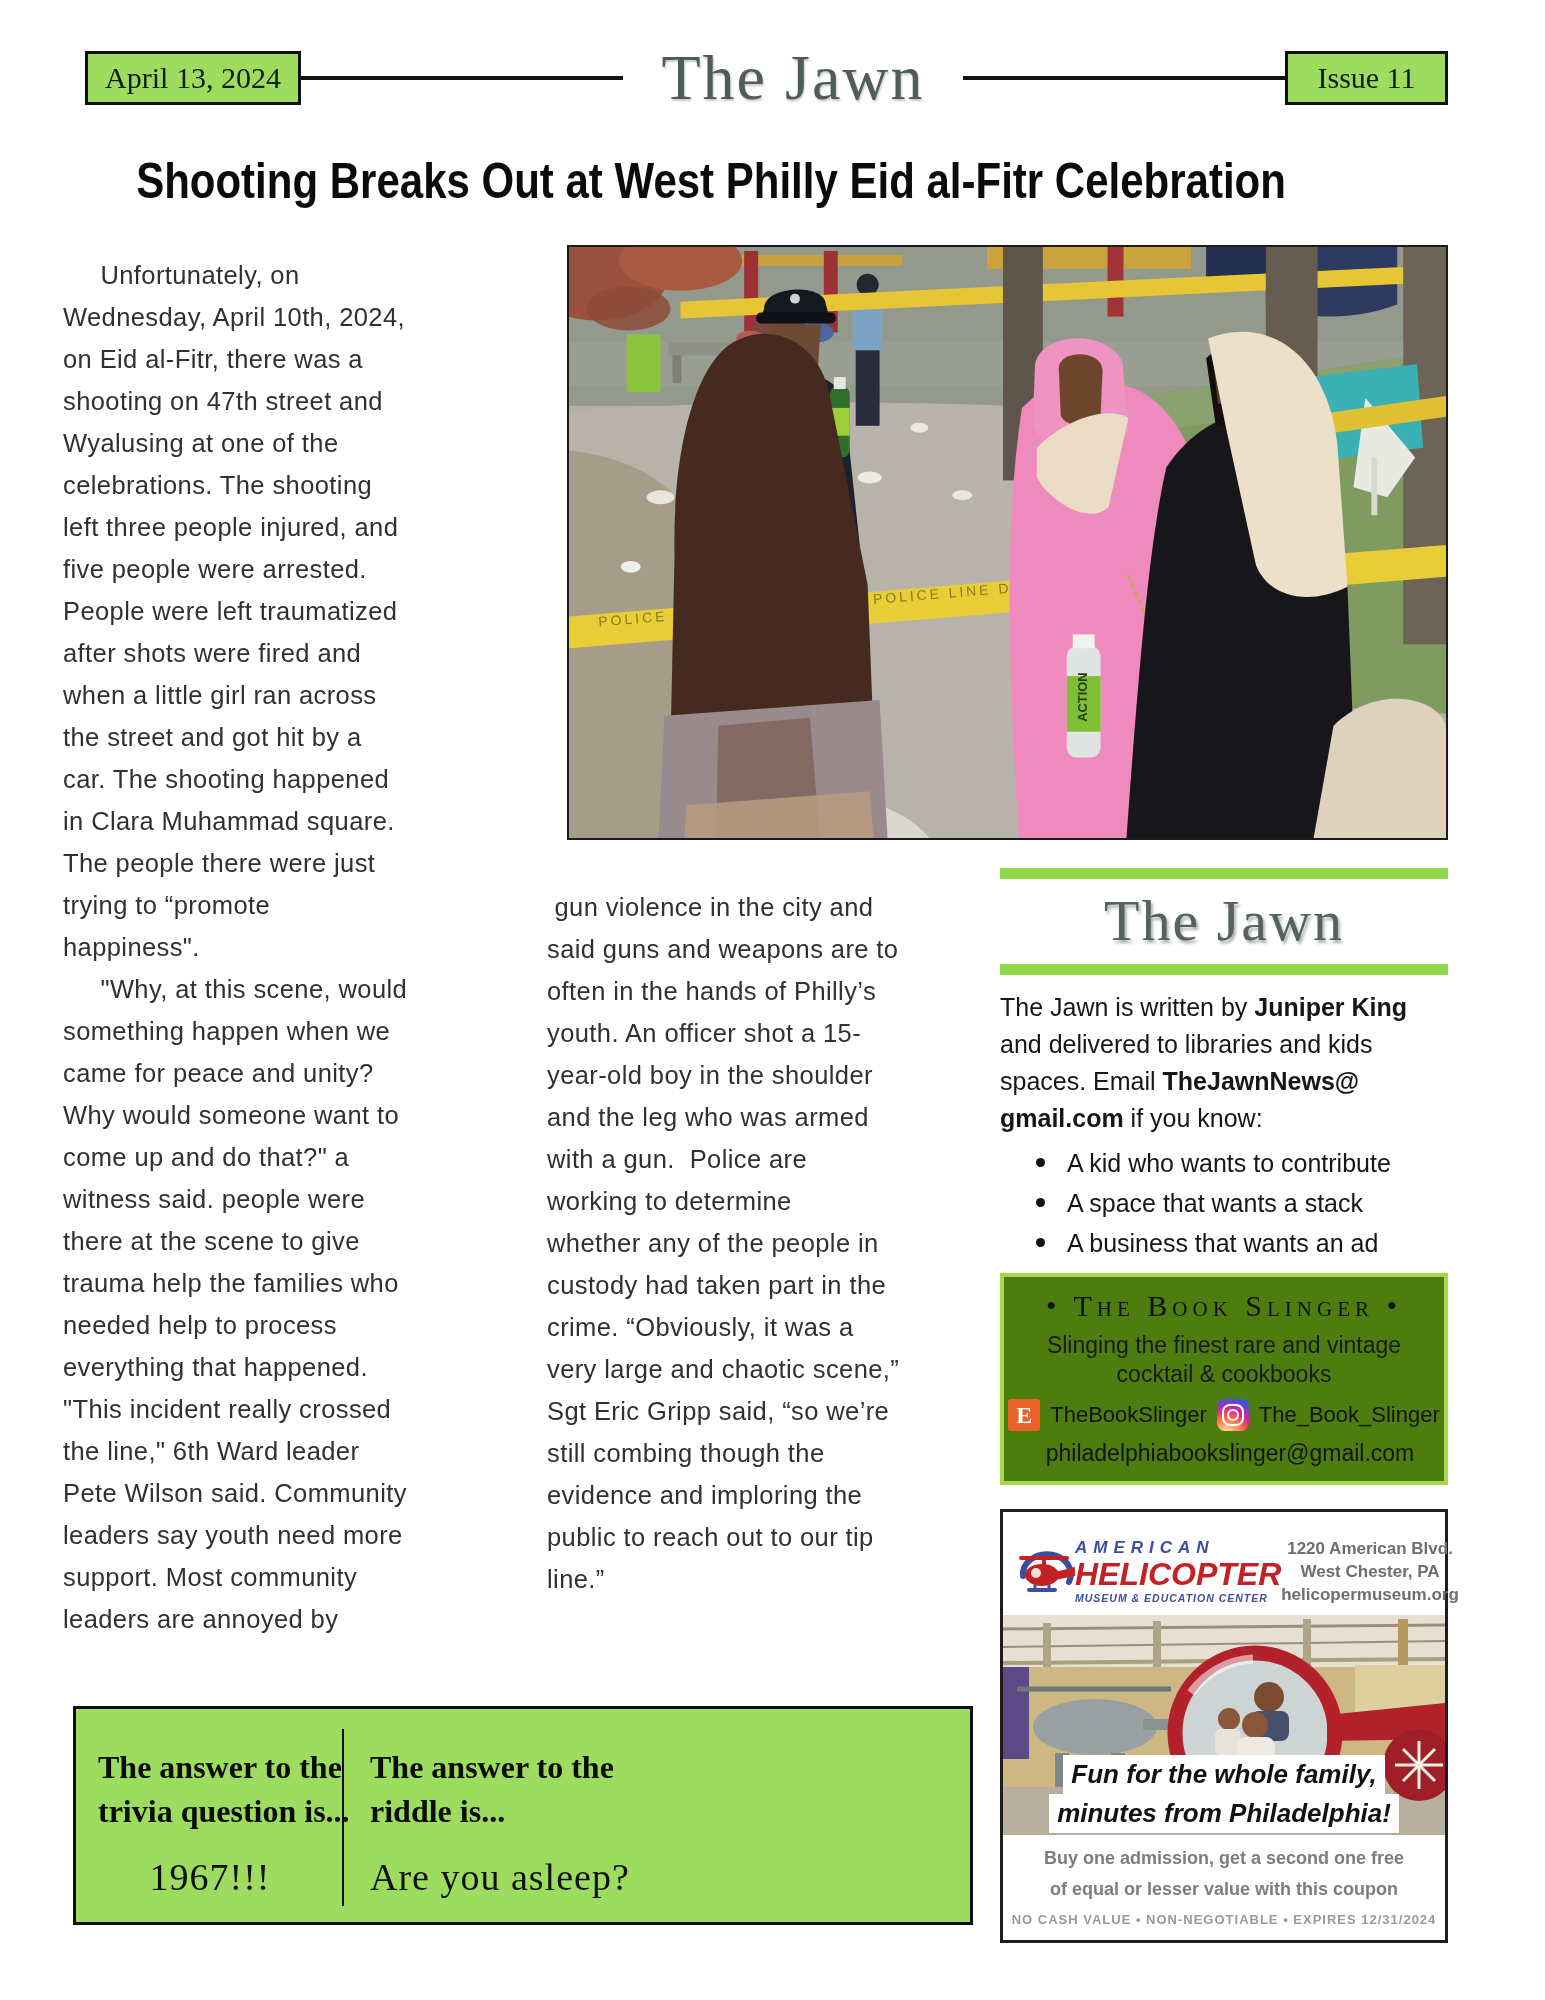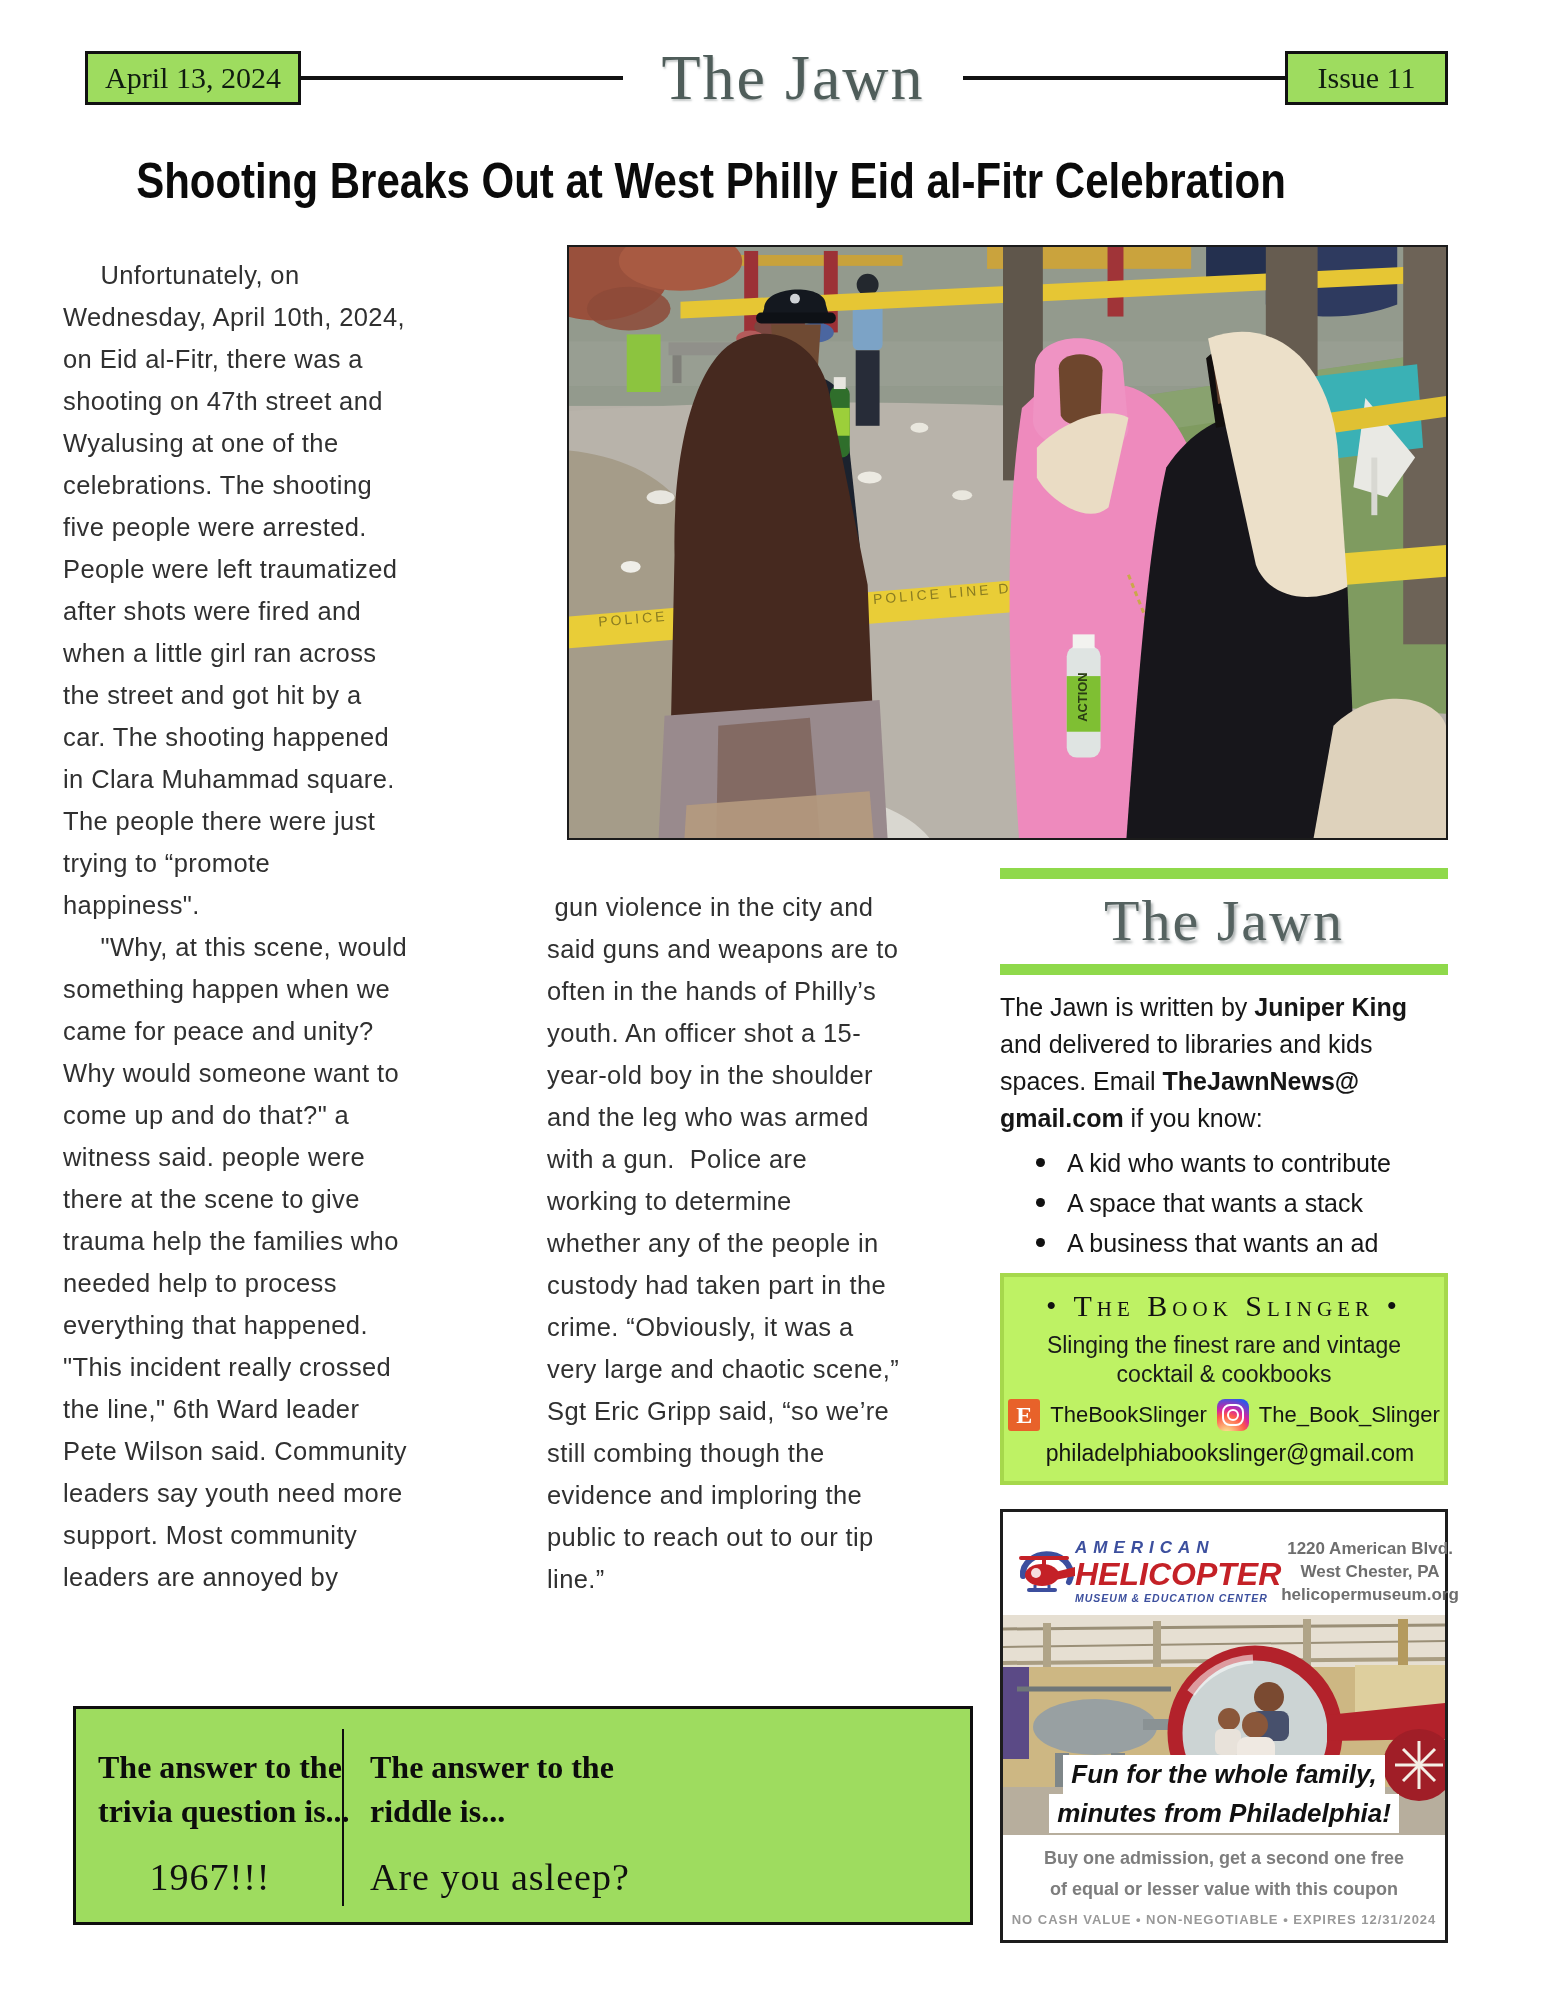--- a/index.html
+++ b/index.html
@@ -48,21 +48,21 @@
   .about .line { white-space:pre; }
   .about .b { font-weight:700; }
   .bullets { margin-top:6px; }
   .bullet-row { display:flex; align-items:flex-start; font-size:25px; line-height:40px;
                 color:#161616; padding-left:36px; }
   .dot { width:9px; height:9px; border-radius:50%; background:#111; margin:15px 22px 0 0;
          flex:none; }
 
   
   .bookslinger { position:absolute; left:1000px; top:1273px; width:448px; height:212px;
-                 border:4px solid #a6d84c; background:#bef264; text-align:center;
+                 border:4px solid #a6d84c; background:#4d7c0f; text-align:center;
                  padding-top:12px; }
   .bs-title { font-family:"Liberation Serif", serif; font-variant:small-caps;
               font-size:30px; letter-spacing:5px; color:#111; }
   .bs-tagline { font-size:23px; line-height:29px; color:#1a1a1a; margin-top:8px; }
   .bs-social { display:flex; align-items:center; justify-content:center; gap:10px;
                margin-top:10px; font-size:22px; color:#141414; }
   .etsy-icon { width:32px; height:32px; background:#e8622a; border-radius:3px; color:#fff;
                font-family:"Liberation Serif", serif; font-size:24px; font-weight:700;
                display:flex; align-items:center; justify-content:center; flex:none; }
   .ig-icon { width:32px; height:32px; border-radius:8px; position:relative; flex:none;
@@ -125,20 +125,21 @@
 <h1 class="headline">Shooting Breaks Out at West Philly Eid al-Fitr Celebration</h1>
 
 <div id="col1" class="col">
   <div>
       <div class="line">     Unfortunately, on</div>
       <div class="line">Wednesday, April 10th, 2024,</div>
       <div class="line">on Eid al-Fitr, there was a</div>
       <div class="line">shooting on 47th street and</div>
       <div class="line">Wyalusing at one of the</div>
       <div class="line">celebrations. The shooting</div>
+      <div class="line">left three people injured, and</div>
       <div class="line">five people were arrested.</div>
       <div class="line">People were left traumatized</div>
       <div class="line">after shots were fired and</div>
       <div class="line">when a little girl ran across</div>
       <div class="line">the street and got hit by a</div>
       <div class="line">car. The shooting happened</div>
       <div class="line">in Clara Muhammad square.</div>
       <div class="line">The people there were just</div>
       <div class="line">trying to “promote</div>
       <div class="line">happiness".</div>

